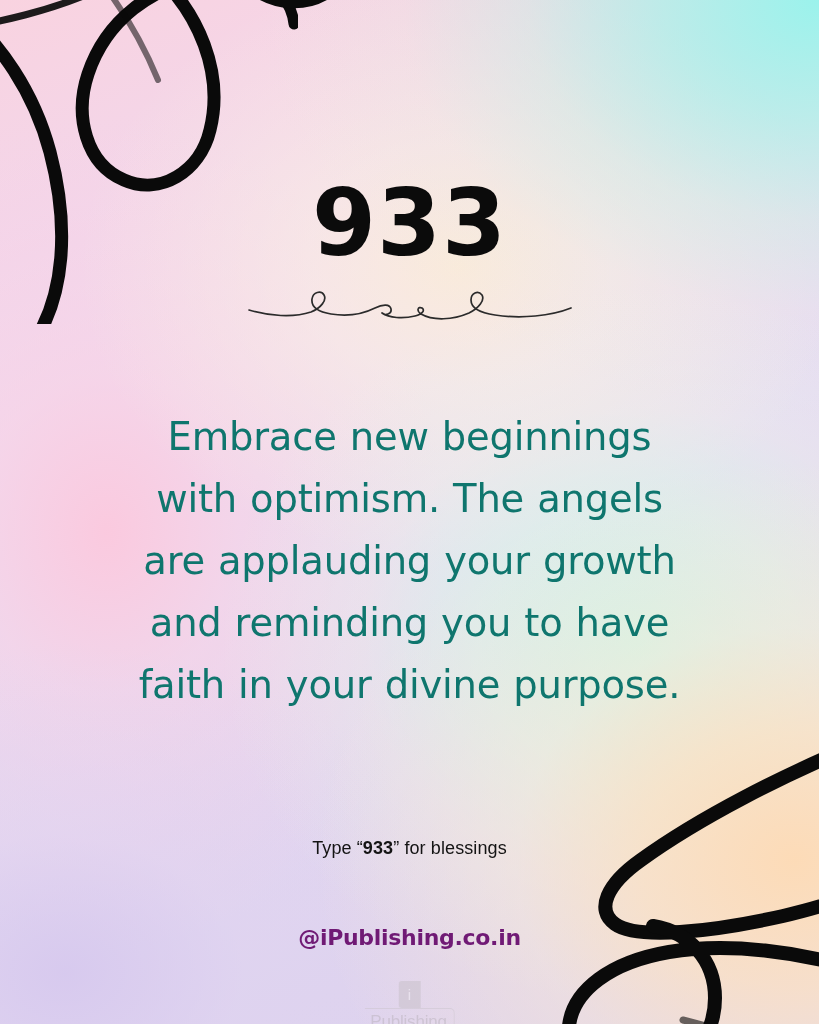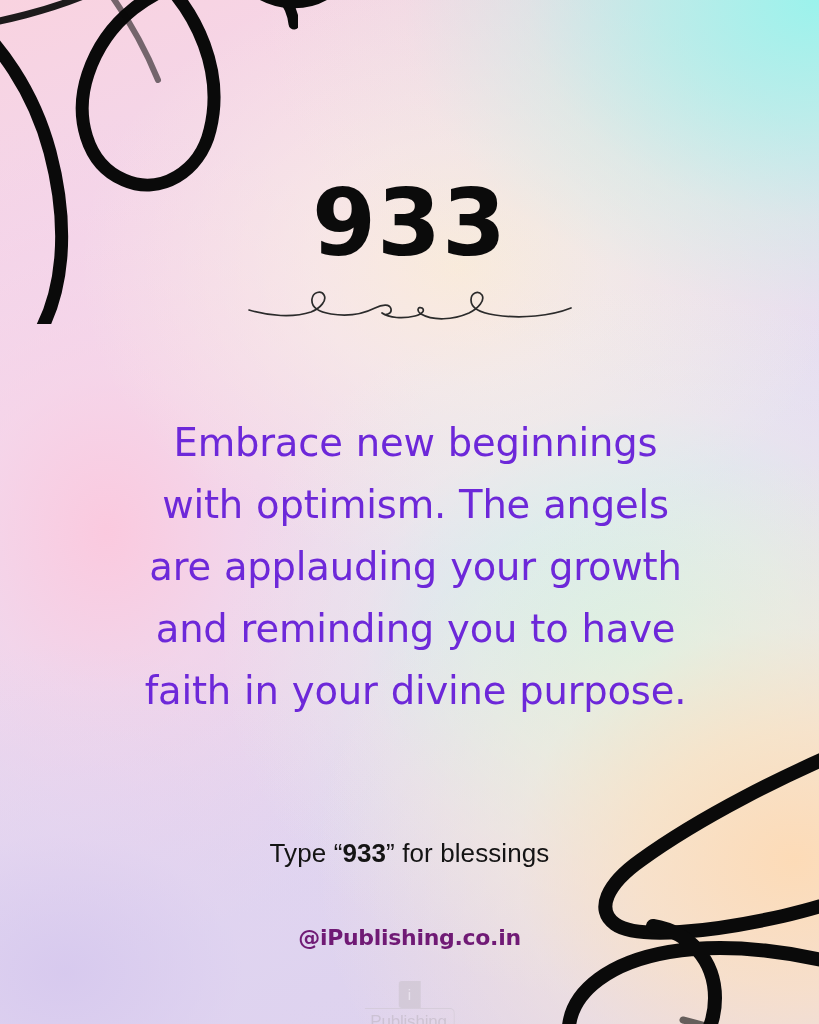--- a/index.html
+++ b/index.html
@@ -119,40 +119,40 @@
     left: 50%;
     transform: translateX(-50%);
   }
 
   #message-text {
     position: absolute;
     top: 406px;
     left: 50%;
     transform: translateX(-50%);
     width: 560px;
-    margin: 6px;
+    margin: 0;
     text-align: center;
     font-family: "DejaVu Sans", sans-serif;
     font-weight: 400;
     font-size: 38.5px;
     line-height: 62px;
     letter-spacing: -0.2px;
-    color: #6d28d9;
+    color: #0f766e;
     word-spacing: 1px;
   }
 
   #cta-line {
     position: absolute;
     top: 838px;
     left: 0;
     right: 0;
     margin: 0;
     text-align: center;
     font-family: "Liberation Sans", sans-serif;
-    font-size: 26px;
+    font-size: 18px;
     font-weight: 400;
     color: #141414;
     letter-spacing: 0.1px;
   }
   #cta-number {
     font-weight: 700;
   }
 
   #handle-text {
     position: absolute;

